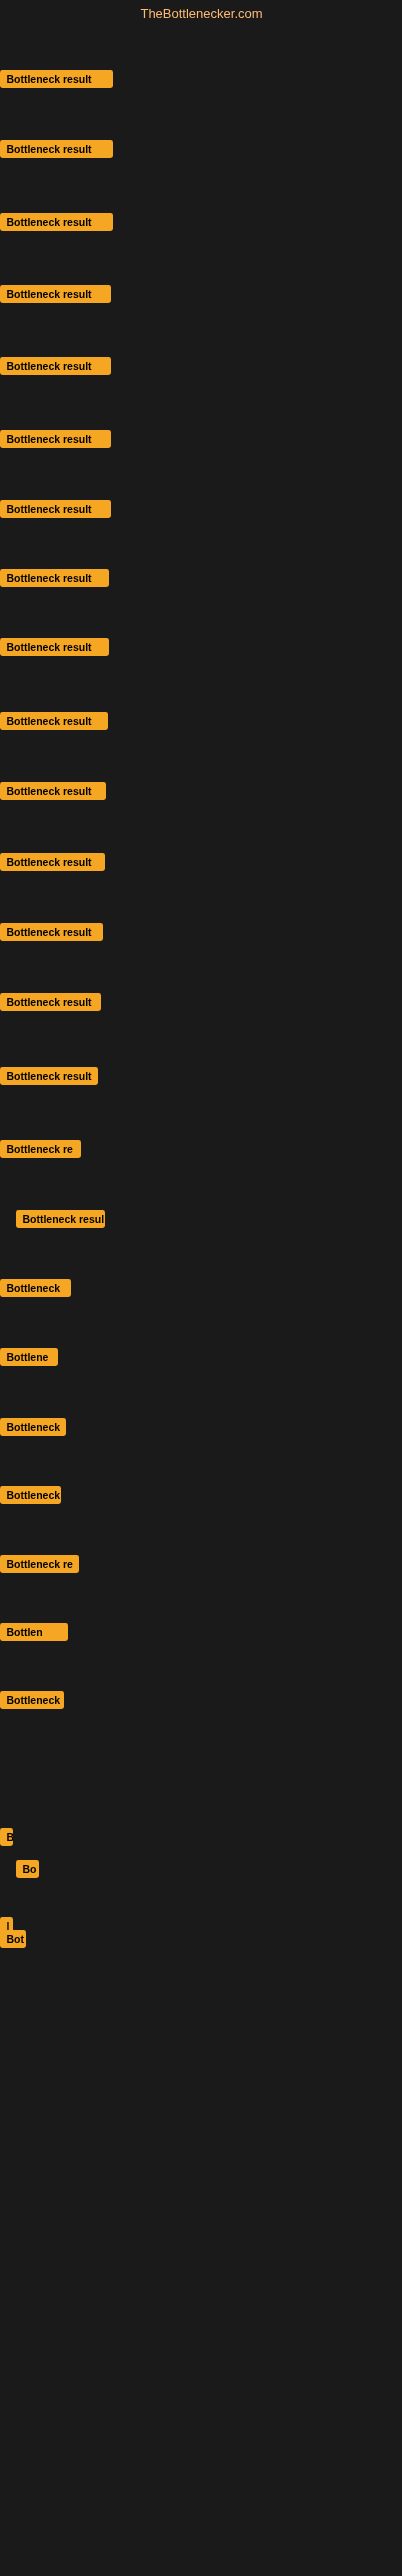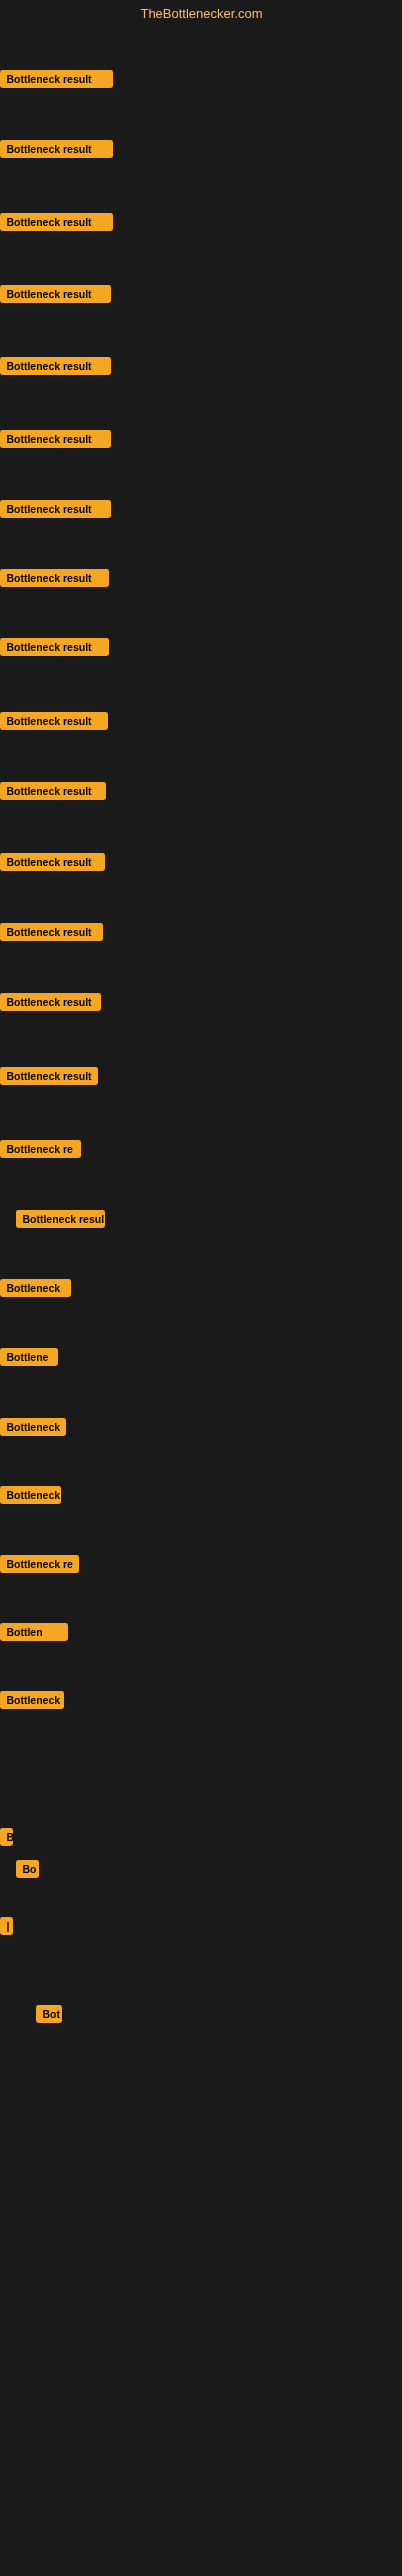--- a/index.html
+++ b/index.html
@@ -118,17 +118,17 @@
     </div>
     <div class="bottleneck-item" style="top: 1835px; margin-left: 16px;">
       <div class="bottleneck-badge" style="width: 22.5px;">Bo</div>
     </div>
     <div class="bottleneck-item" style="top: 1803px;">
       <div class="bottleneck-badge" style="width: 13px;">B</div>
     </div>
     <div class="bottleneck-item" style="top: 1892px;">
       <div class="bottleneck-badge" style="width: 8px;">|</div>
     </div>
-    <div class="bottleneck-item" style="top: 1980px; margin-left: 36px;">
+    <div class="bottleneck-item" style="top: 1905px;">
       <div class="bottleneck-badge" style="width: 26px;">Bot</div>
     </div>
   </div>
 
 
 </body></html>

